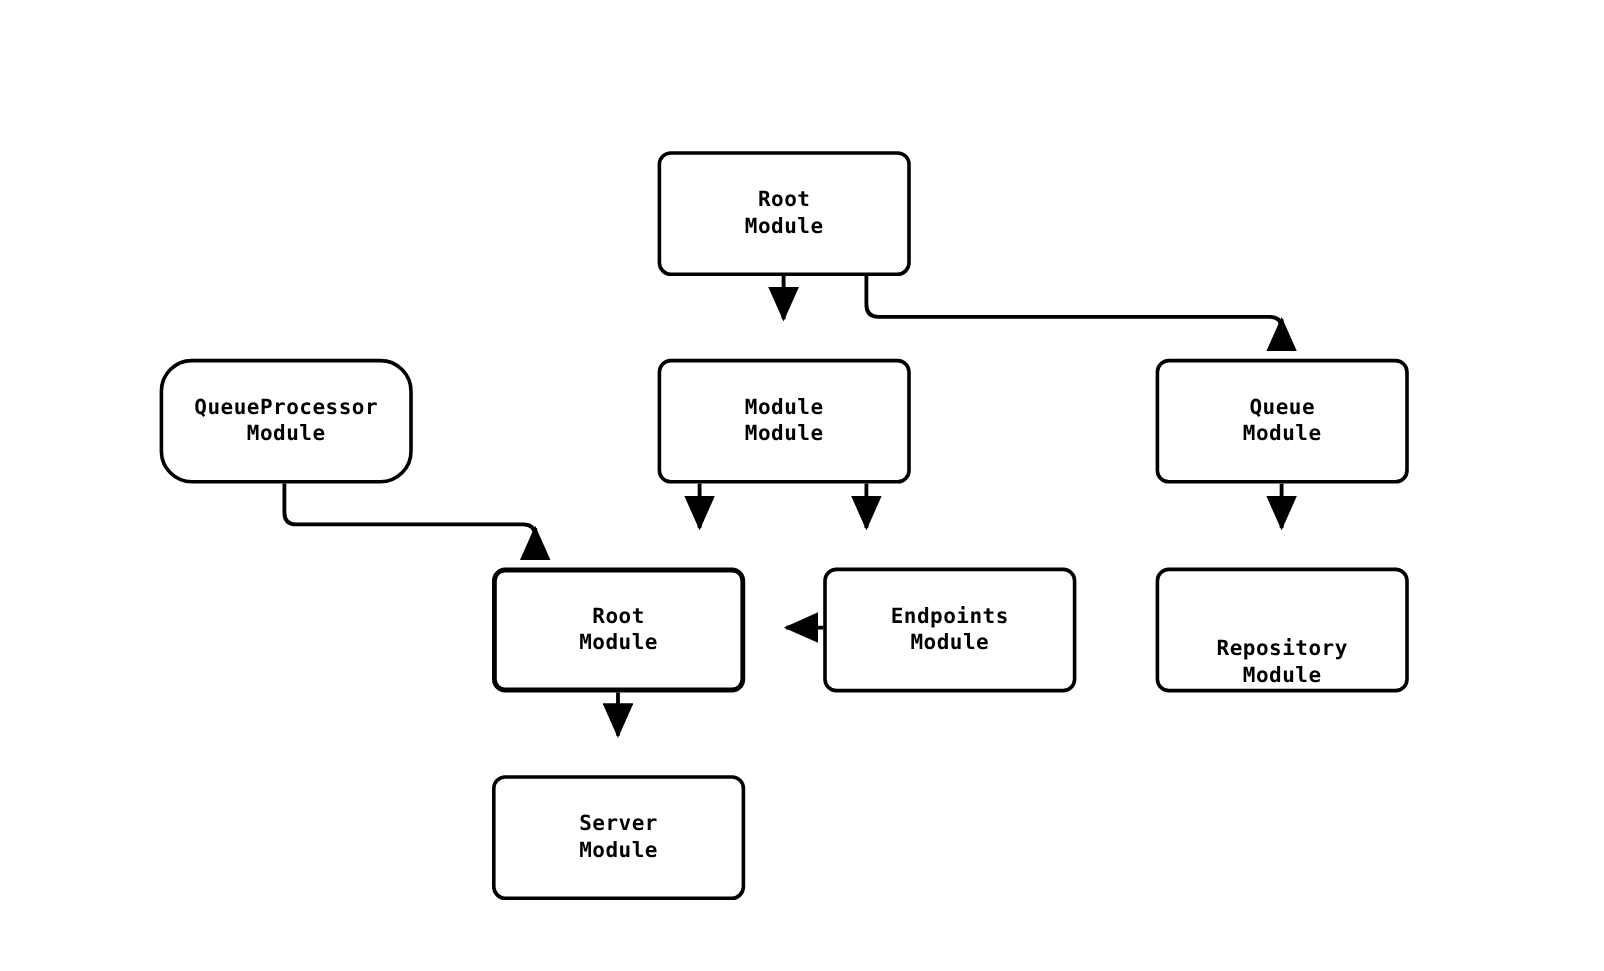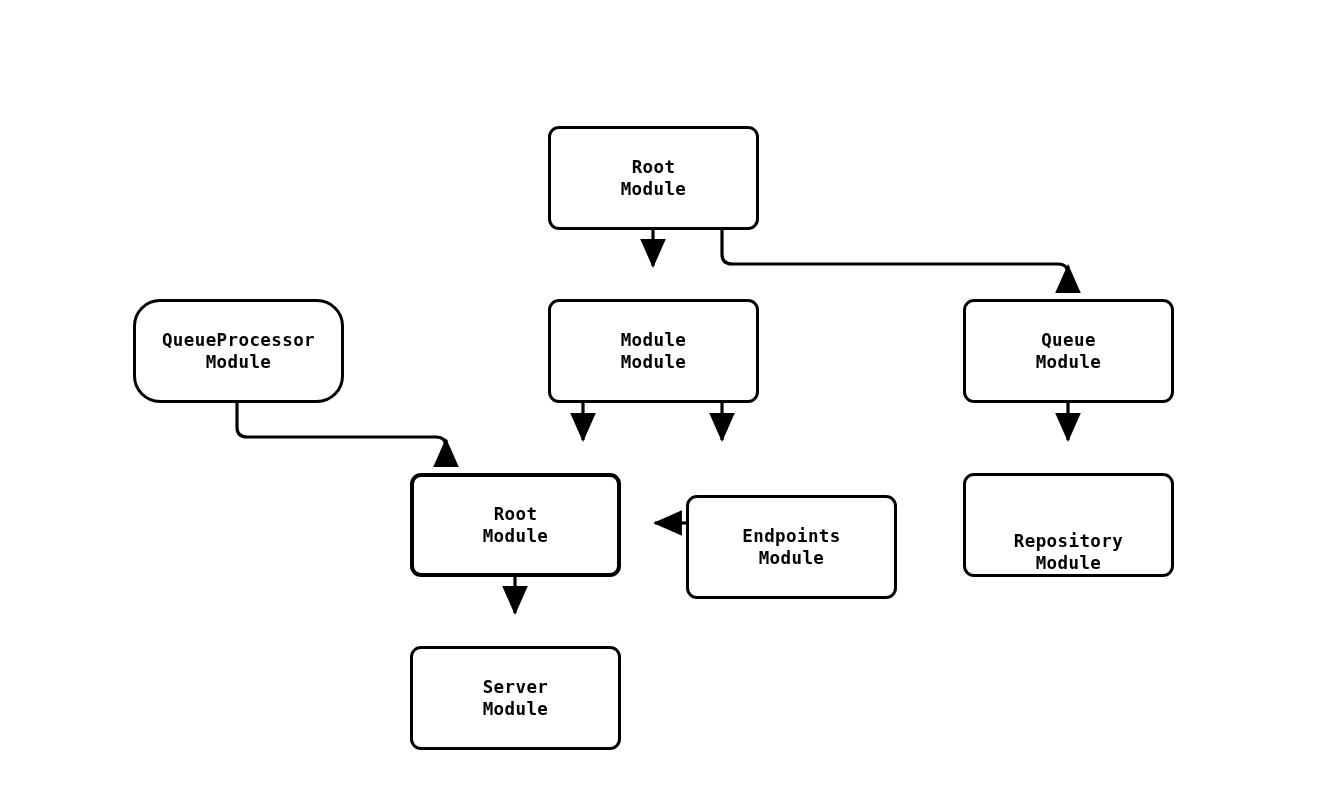--- a/index.html
+++ b/index.html
@@ -97,21 +97,21 @@
   <div class="node" style="left:963px; top:267px; width:211px; height:104px;">
     <div class="node-label">Queue</div>
     <div class="node-label">Module</div>
   </div>
 
   <div class="node" style="left:410px; top:441px; width:211px; height:104px; border-width:4px;">
     <div class="node-label">Root</div>
     <div class="node-label">Module</div>
   </div>
 
-  <div class="node" style="left:686px; top:463px; width:211px; height:104px;">
+  <div class="node" style="left:686px; top:441px; width:211px; height:104px;">
     <div class="node-label">Endpoints</div>
     <div class="node-label">Module</div>
   </div>
 
   <div class="node" style="left:963px; top:441px; width:211px; height:104px;justify-content:flex-end;">
     <div class="node-label">Repository</div>
     <div class="node-label">Module</div>
   </div>
 
   <div class="node" style="left:410px; top:614px; width:211px; height:104px;">

